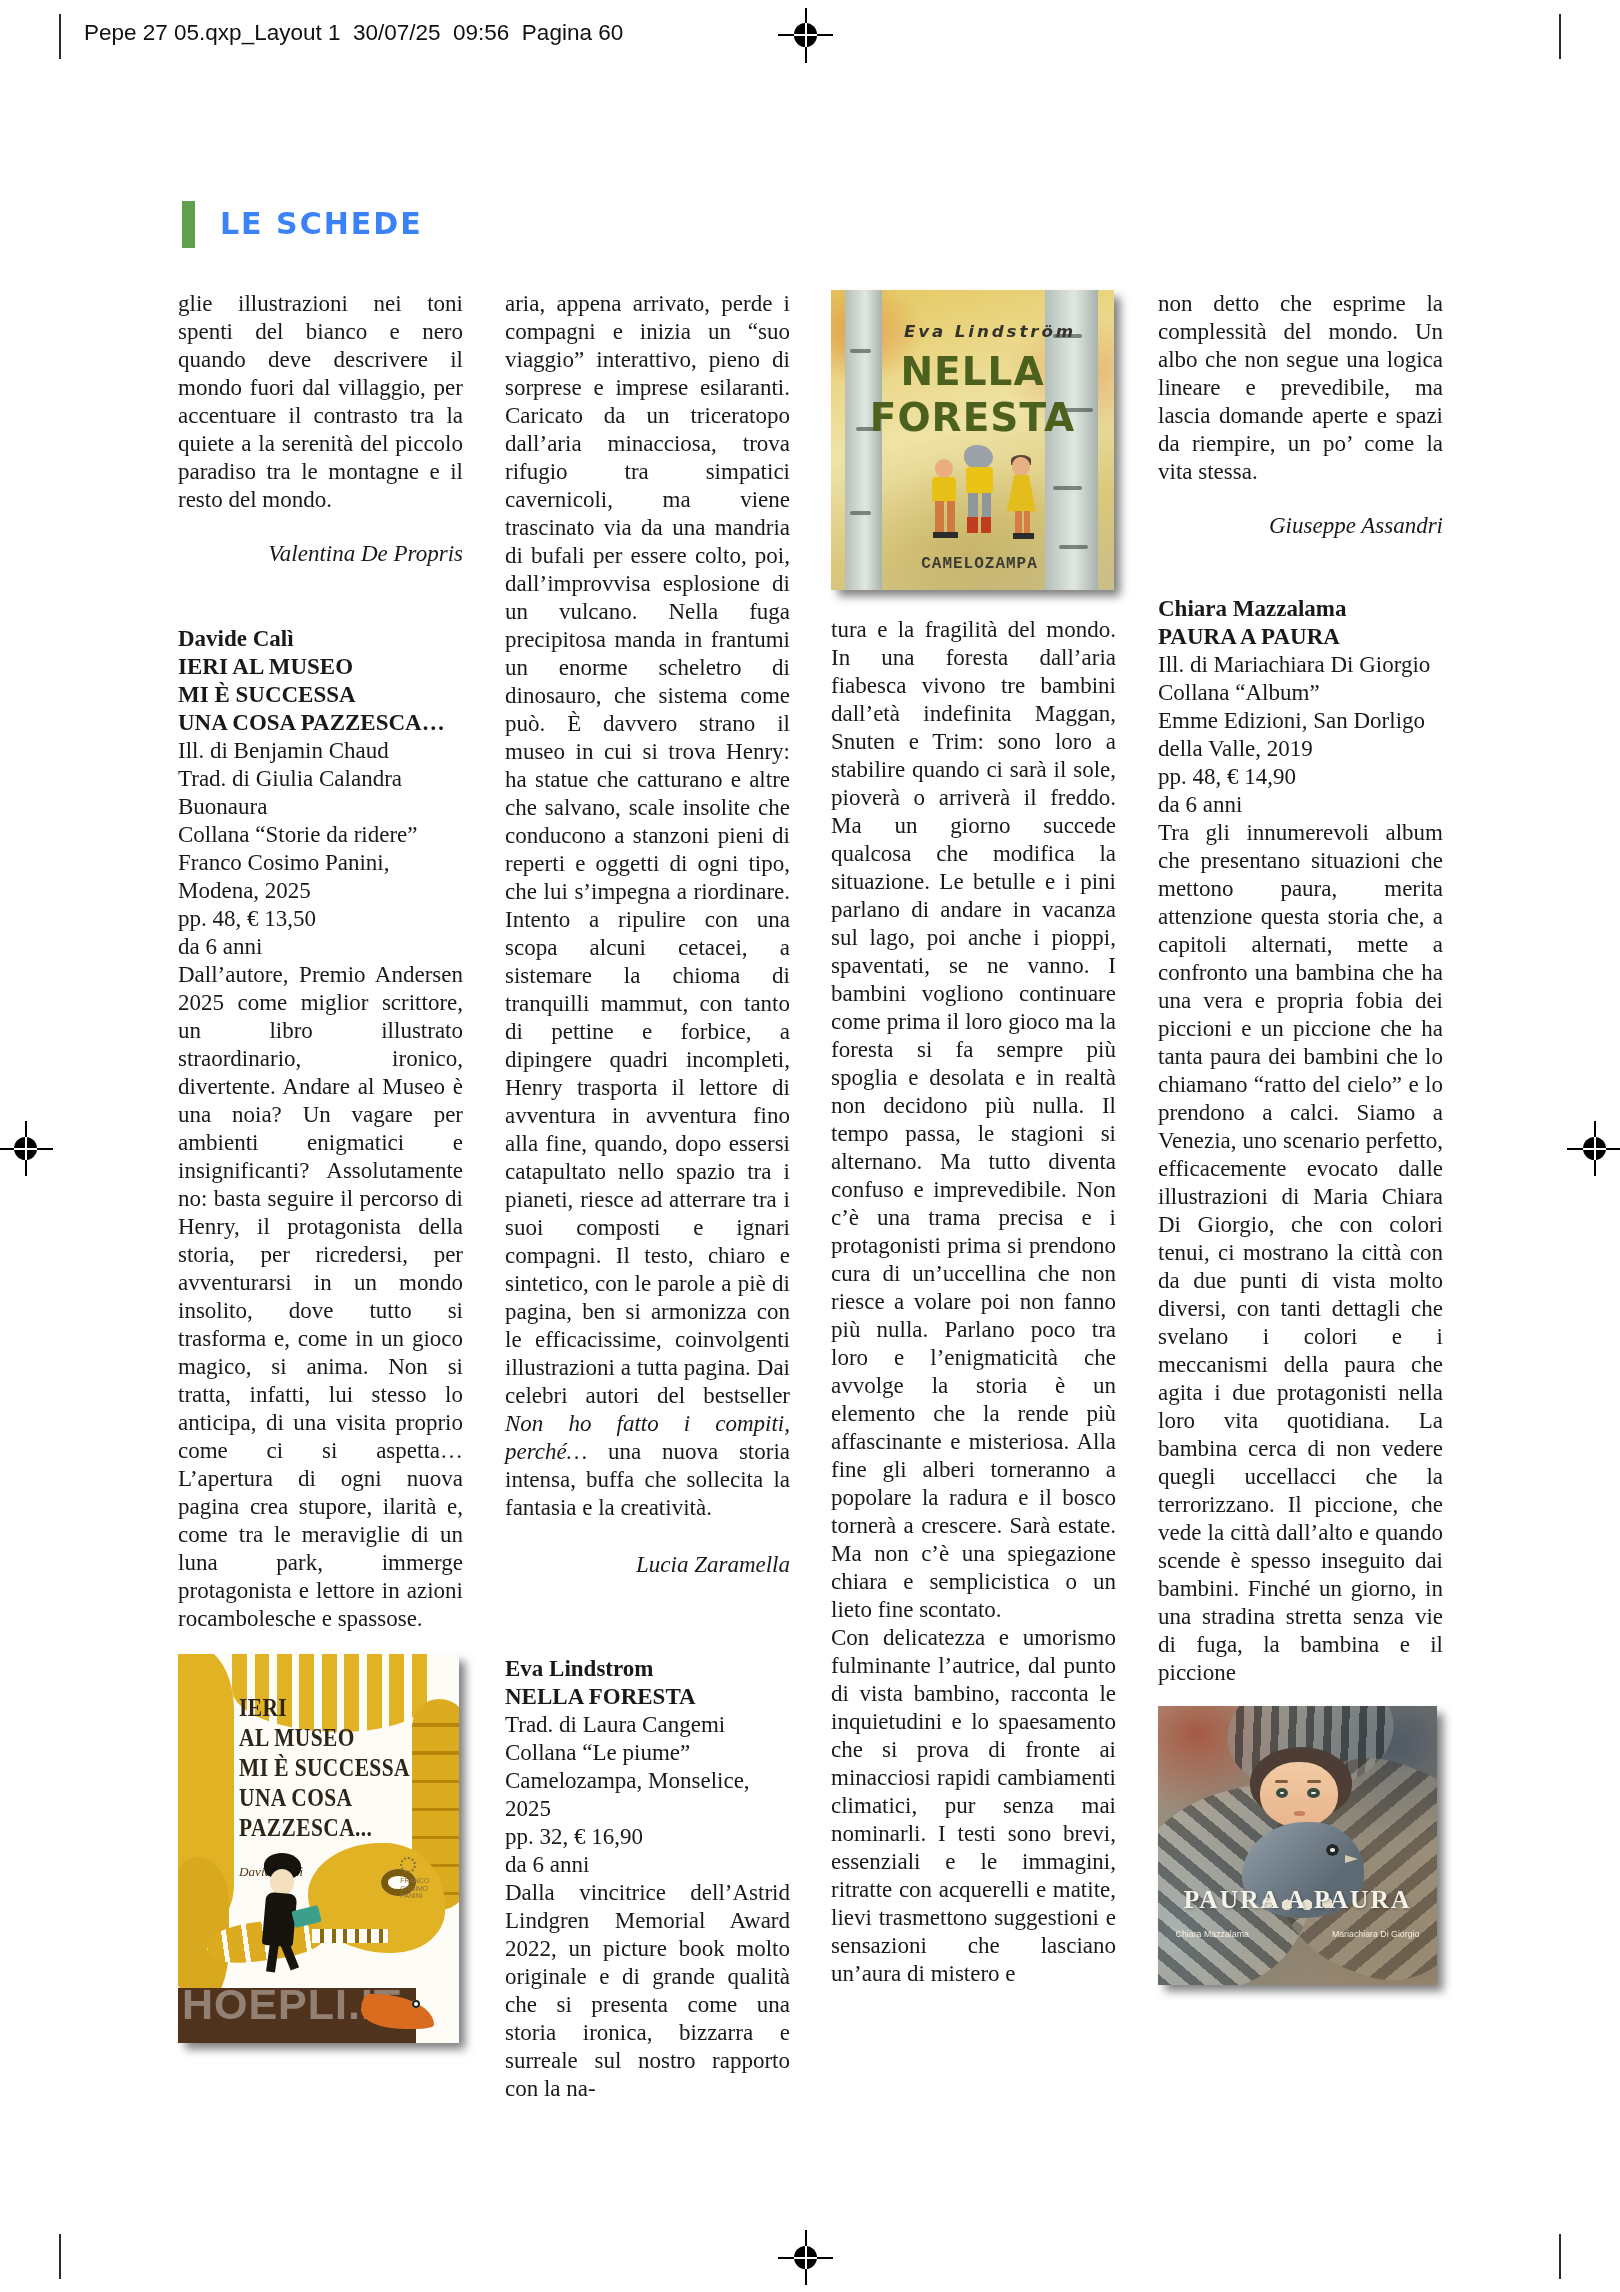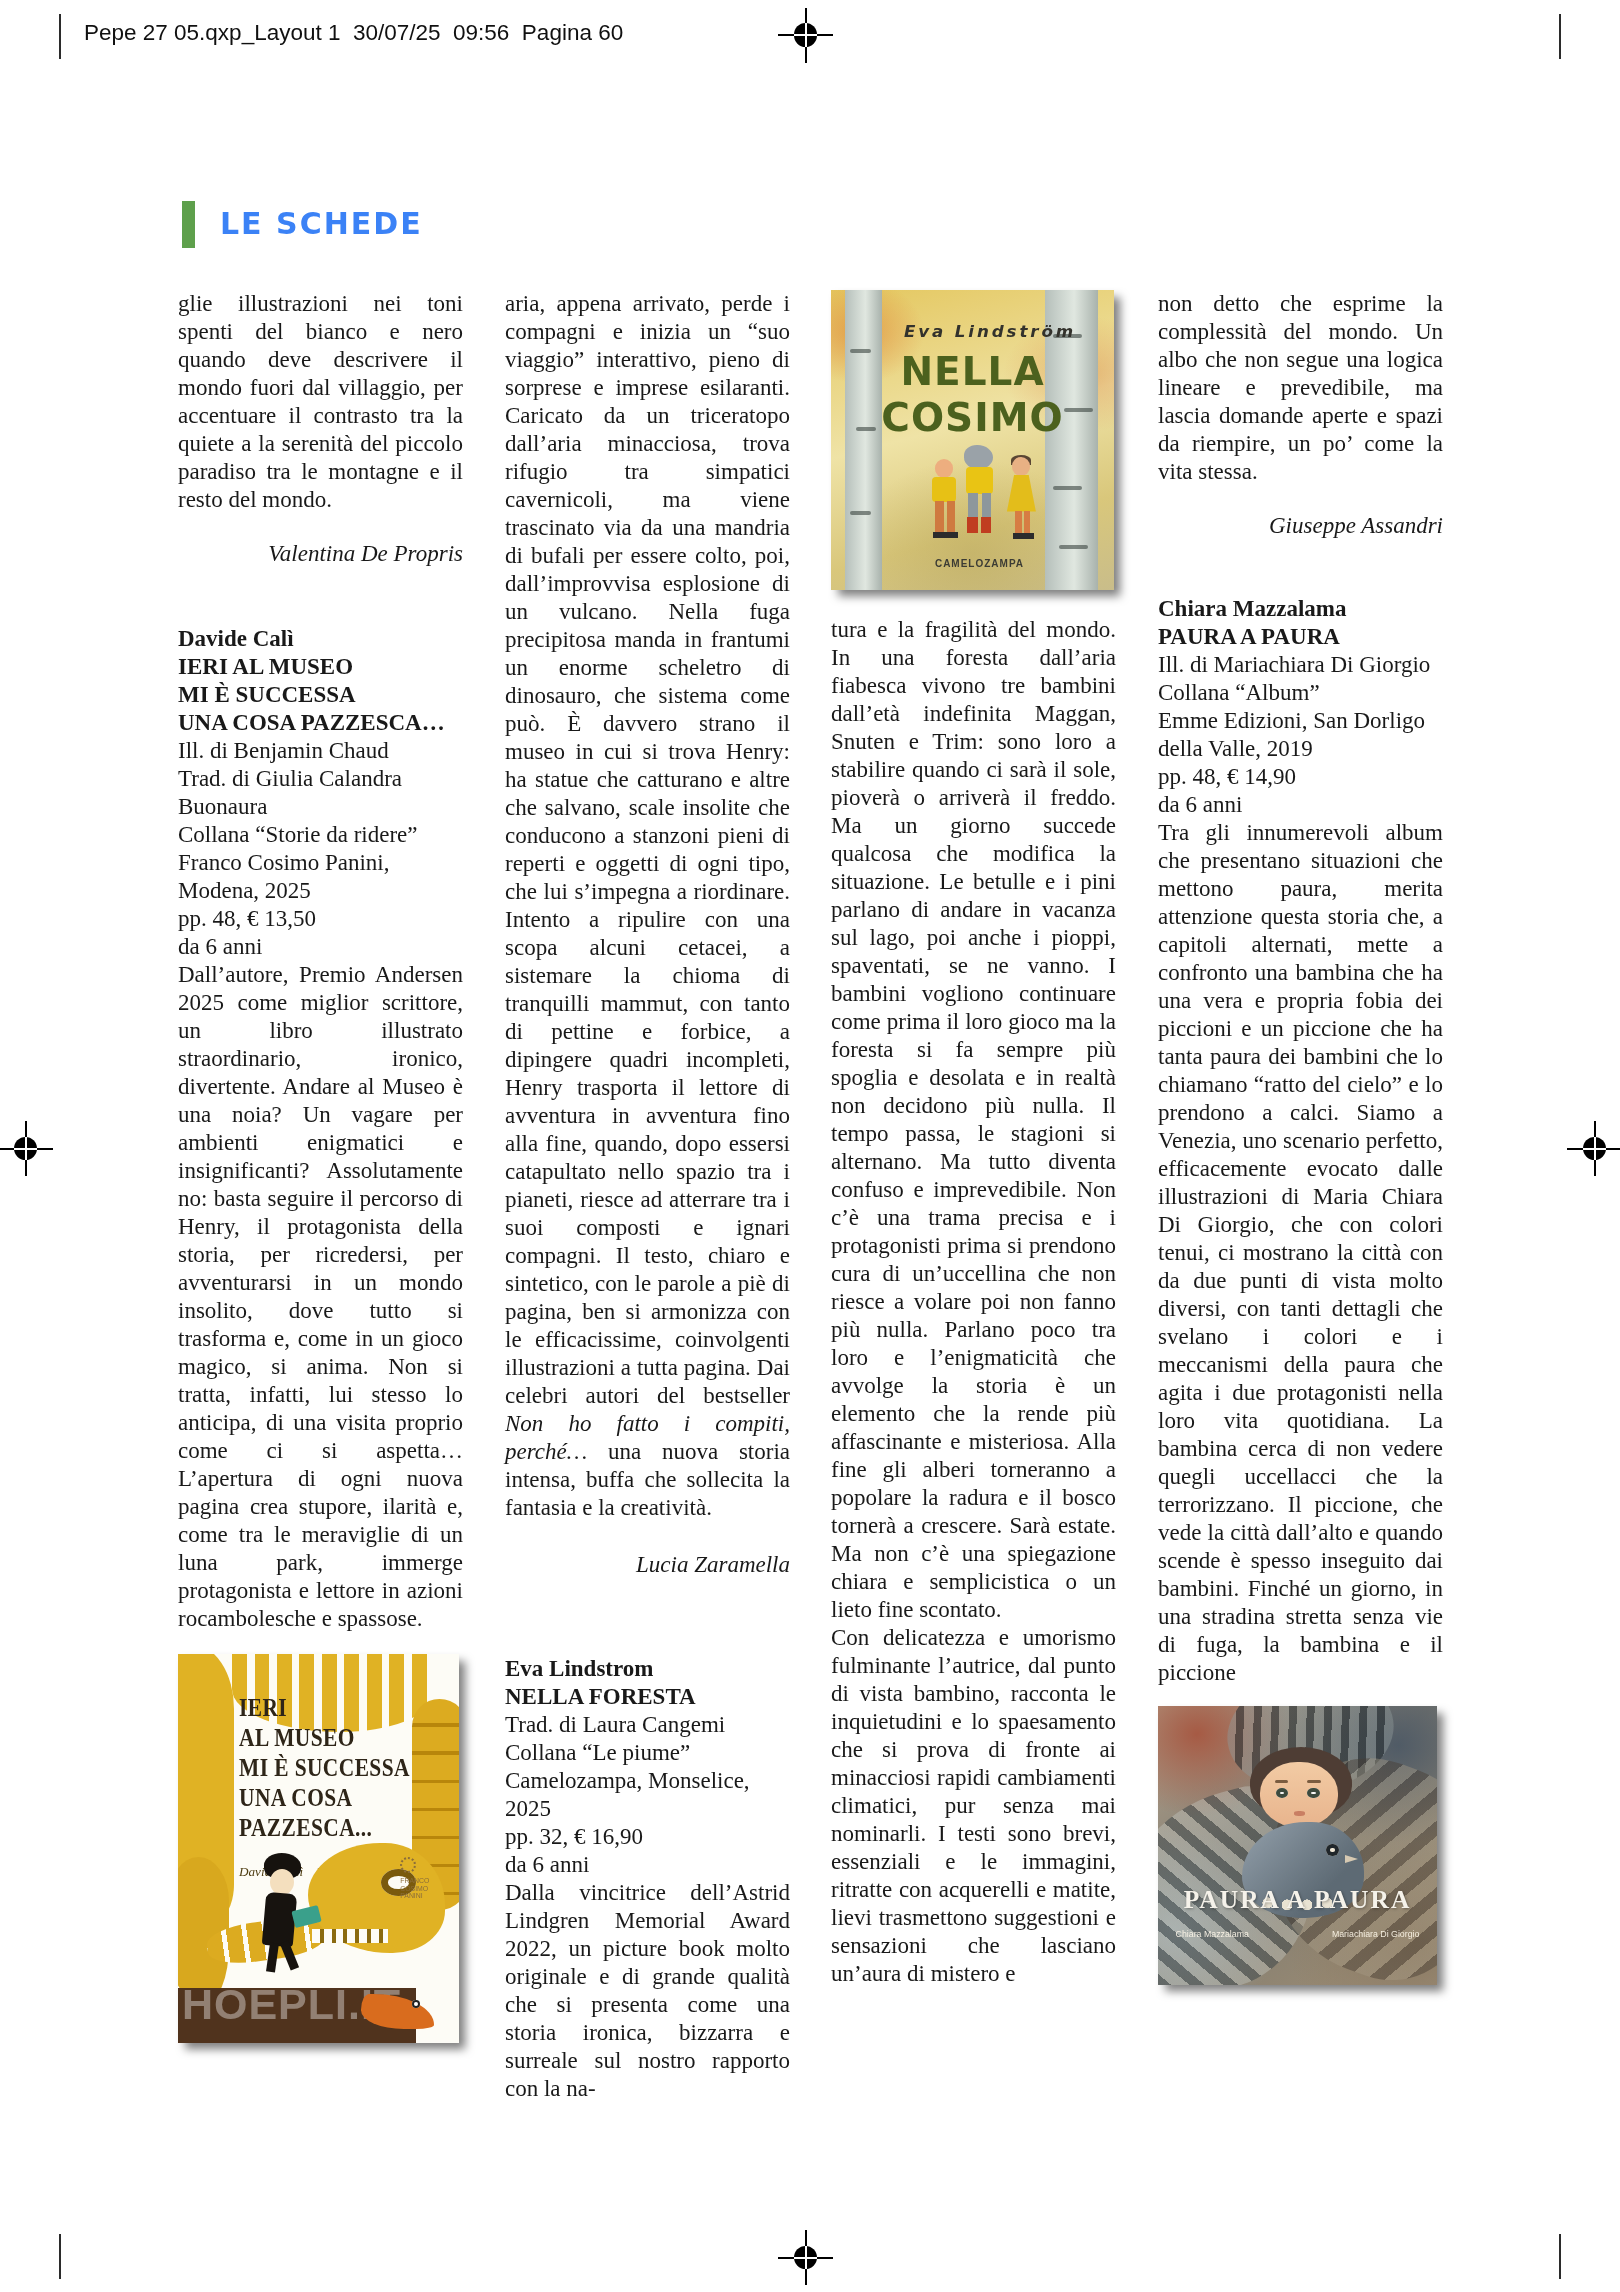--- a/index.html
+++ b/index.html
@@ -94,21 +94,21 @@
   .c2-birch.l{left:13.7px;width:37px;}
   .c2-birch.r{right:15.7px;width:53px;}
   .c2-birch i{position:absolute;left:15%;width:55%;height:3.9px;background:rgba(58,68,64,.6);border-radius:2px;}
   .c2-author{position:absolute;top:27.4px;left:0;right:0;text-align:center;
       font-family:"DejaVu Sans",sans-serif;font-style:italic;font-weight:600;
       font-size:16.7px;letter-spacing:2.9px;color:#33322c;padding-left:35px;}
   .c2-title{position:absolute;top:59px;left:0;right:0;text-align:center;
       font-family:"DejaVu Sans",sans-serif;font-weight:800;font-size:39px;line-height:46px;
       letter-spacing:1px;color:#4c611e;}
   .c2-pub{position:absolute;bottom:11.8px;left:14px;right:0;text-align:center;
-      font-family:Liberation Sans, sans-serif;font-weight:bold;font-size:10px;
+      font-family:Liberation Mono, monospace;font-weight:bold;font-size:16px;
       letter-spacing:1px;color:#3c3c34;}
   .kid{position:absolute;}
   .kid .head{position:absolute;border-radius:50%;}
   .kid .torso{position:absolute;}
   .kid .leg{position:absolute;}
   
   .k1{left:96px;top:169px;width:35px;height:84px;}
   .k1 .head{left:7.8px;top:0;width:18.6px;height:18.6px;background:#edae7f;}
   .k1 .torso{left:4.9px;top:17.6px;width:24.5px;height:25.5px;background:#e7c115;border-radius:3.9px;}
   .k1 .leg.a{left:7.8px;top:42px;width:8.8px;height:31px;background:#cf7a40;}
@@ -305,21 +305,21 @@
       </div>
       <div class="c2-birch r">
         <i style="top:44px;"></i>
           <i style="top:118px;left:35%;"></i>
           <i style="top:196px;"></i>
           <i style="top:255px;left:25%;"></i>
       </div>
       <div class="c2-author">Eva Lindström</div>
       <div class="c2-title">
         <span>NELLA</span><br>
-        <span>COSIMO</span>
+        <span>FORESTA</span>
       </div>
       <div class="kid k1">
         <span class="head"></span>
           <span class="torso"></span>
           <span class="leg a"></span>
           <span class="leg b"></span>
           <span class="shoe"></span>
       </div>
       <div class="kid k2">
         <span class="head"></span>

